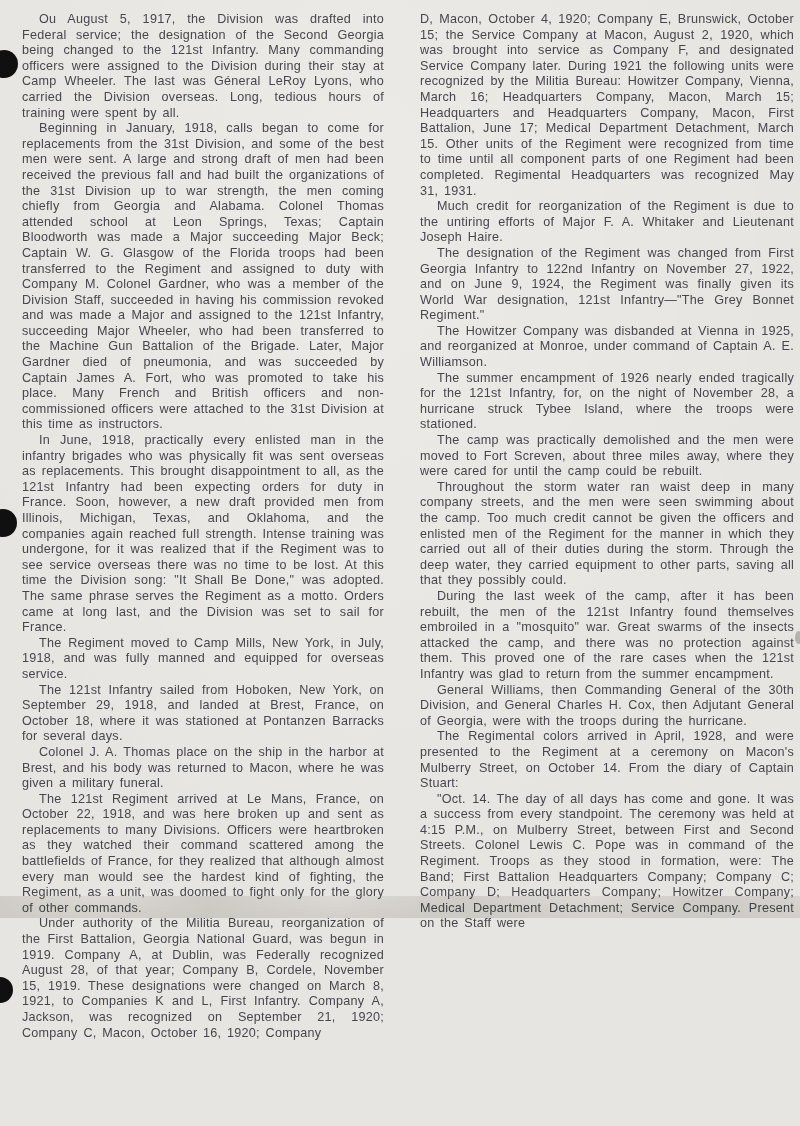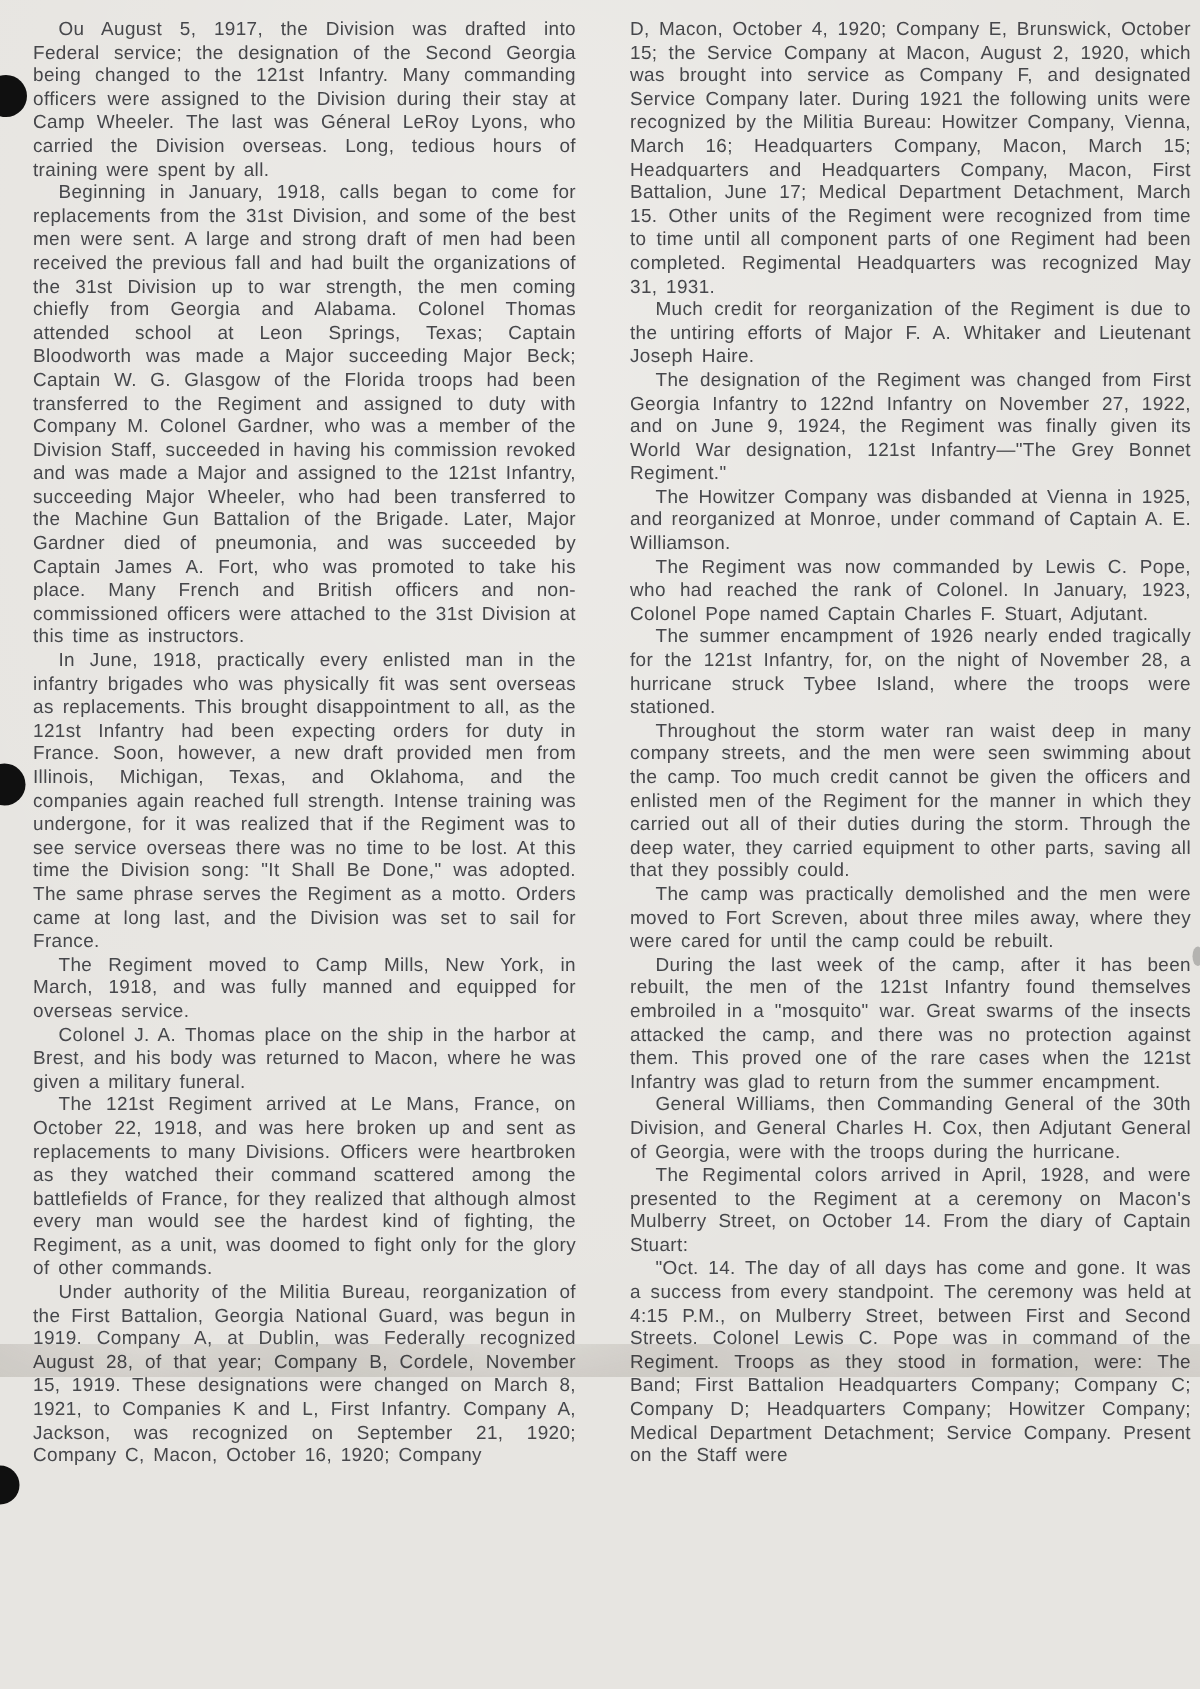--- a/index.html
+++ b/index.html
@@ -84,34 +84,34 @@
 </style>
 </head>
 <body>
 
 <div class="page">
   <div class="columns">
     <div class="col col-left">
         <p class="para">Ou August 5, 1917, the Division was drafted into Federal service; the designation of the Second Georgia being changed to the 121st Infantry. Many commanding officers were assigned to the Division during their stay at Camp Wheeler. The last was Géneral LeRoy Lyons, who carried the Division overseas. Long, tedious hours of training were spent by all.</p>
         <p class="para">Beginning in January, 1918, calls began to come for replacements from the 31st Division, and some of the best men were sent. A large and strong draft of men had been received the previous fall and had built the organizations of the 31st Division up to war strength, the men coming chiefly from Georgia and Alabama. Colonel Thomas attended school at Leon Springs, Texas; Captain Bloodworth was made a Major succeeding Major Beck; Captain W. G. Glasgow of the Florida troops had been transferred to the Regiment and assigned to duty with Company M. Colonel Gardner, who was a member of the Division Staff, succeeded in having his commission revoked and was made a Major and assigned to the 121st Infantry, succeeding Major Wheeler, who had been transferred to the Machine Gun Battalion of the Brigade. Later, Major Gardner died of pneumonia, and was succeeded by Captain James A. Fort, who was promoted to take his place. Many French and British officers and non-commissioned officers were attached to the 31st Division at this time as instructors.</p>
         <p class="para">In June, 1918, practically every enlisted man in the infantry brigades who was physically fit was sent overseas as replacements. This brought disappointment to all, as the 121st Infantry had been expecting orders for duty in France. Soon, however, a new draft provided men from Illinois, Michigan, Texas, and Oklahoma, and the companies again reached full strength. Intense training was undergone, for it was realized that if the Regiment was to see service overseas there was no time to be lost. At this time the Division song: "It Shall Be Done," was adopted. The same phrase serves the Regiment as a motto. Orders came at long last, and the Division was set to sail for France.</p>
-        <p class="para">The Regiment moved to Camp Mills, New York, in March, 1918, and was fully manned and equipped for overseas service.</p>
+        <p class="para">The Regiment moved to Camp Mills, New York, in July, 1918, and was fully manned and equipped for overseas service.</p>
+        <p class="para">The 121st Infantry sailed from Hoboken, New York, on September 29, 1918, and landed at Brest, France, on October 18, where it was stationed at Pontanzen Barracks for several days.</p>
         <p class="para">Colonel J. A. Thomas place on the ship in the harbor at Brest, and his body was returned to Macon, where he was given a military funeral.</p>
         <p class="para">The 121st Regiment arrived at Le Mans, France, on October 22, 1918, and was here broken up and sent as replacements to many Divisions. Officers were heartbroken as they watched their command scattered among the battlefields of France, for they realized that although almost every man would see the hardest kind of fighting, the Regiment, as a unit, was doomed to fight only for the glory of other commands.</p>
         <p class="para">Under authority of the Militia Bureau, reorganization of the First Battalion, Georgia National Guard, was begun in 1919. Company A, at Dublin, was Federally recognized August 28, of that year; Company B, Cordele, November 15, 1919. These designations were changed on March 8, 1921, to Companies K and L, First Infantry. Company A, Jackson, was recognized on September 21, 1920; Company C, Macon, October 16, 1920; Company</p>
       </div>
     <div class="col col-right">
         <p class="para">D, Macon, October 4, 1920; Company E, Brunswick, October 15; the Service Company at Macon, August 2, 1920, which was brought into service as Company F, and designated Service Company later. During 1921 the following units were recognized by the Militia Bureau: Howitzer Company, Vienna, March 16; Headquarters Company, Macon, March 15; Headquarters and Headquarters Company, Macon, First Battalion, June 17; Medical Department Detachment, March 15. Other units of the Regiment were recognized from time to time until all component parts of one Regiment had been completed. Regimental Headquarters was recognized May 31, 1931.</p>
         <p class="para">Much credit for reorganization of the Regiment is due to the untiring efforts of Major F. A. Whitaker and Lieutenant Joseph Haire.</p>
         <p class="para">The designation of the Regiment was changed from First Georgia Infantry to 122nd Infantry on November 27, 1922, and on June 9, 1924, the Regiment was finally given its World War designation, 121st Infantry—"The Grey Bonnet Regiment."</p>
         <p class="para">The Howitzer Company was disbanded at Vienna in 1925, and reorganized at Monroe, under command of Captain A. E. Williamson.</p>
-        <p class="para">The Regiment was now commanded by Lewis C. Pope, who had reached the rank of Colonel. In January, 1923, Colonel Pope named Captain Charles F. Stuart, Adjutant.</p>
         <p class="para">The summer encampment of 1926 nearly ended tragically for the 121st Infantry, for, on the night of November 28, a hurricane struck Tybee Island, where the troops were stationed.</p>
+        <p class="para">The camp was practically demolished and the men were moved to Fort Screven, about three miles away, where they were cared for until the camp could be rebuilt.</p>
         <p class="para">Throughout the storm water ran waist deep in many company streets, and the men were seen swimming about the camp. Too much credit cannot be given the officers and enlisted men of the Regiment for the manner in which they carried out all of their duties during the storm. Through the deep water, they carried equipment to other parts, saving all that they possibly could.</p>
-        <p class="para">The camp was practically demolished and the men were moved to Fort Screven, about three miles away, where they were cared for until the camp could be rebuilt.</p>
         <p class="para">During the last week of the camp, after it has been rebuilt, the men of the 121st Infantry found themselves embroiled in a "mosquito" war. Great swarms of the insects attacked the camp, and there was no protection against them. This proved one of the rare cases when the 121st Infantry was glad to return from the summer encampment.</p>
         <p class="para">General Williams, then Commanding General of the 30th Division, and General Charles H. Cox, then Adjutant General of Georgia, were with the troops during the hurricane.</p>
         <p class="para">The Regimental colors arrived in April, 1928, and were presented to the Regiment at a ceremony on Macon's Mulberry Street, on October 14. From the diary of Captain Stuart:</p>
         <p class="para">"Oct. 14. The day of all days has come and gone. It was a success from every standpoint. The ceremony was held at 4:15 P.M., on Mulberry Street, between First and Second Streets. Colonel Lewis C. Pope was in command of the Regiment. Troops as they stood in formation, were: The Band; First Battalion Headquarters Company; Company C; Company D; Headquarters Company; Howitzer Company; Medical Department Detachment; Service Company. Present on the Staff were</p>
       </div>
   </div>
 
   <div class="punch" id="punch-1"></div>
   <div class="punch" id="punch-2"></div>
   <div class="punch" id="punch-3"></div>

